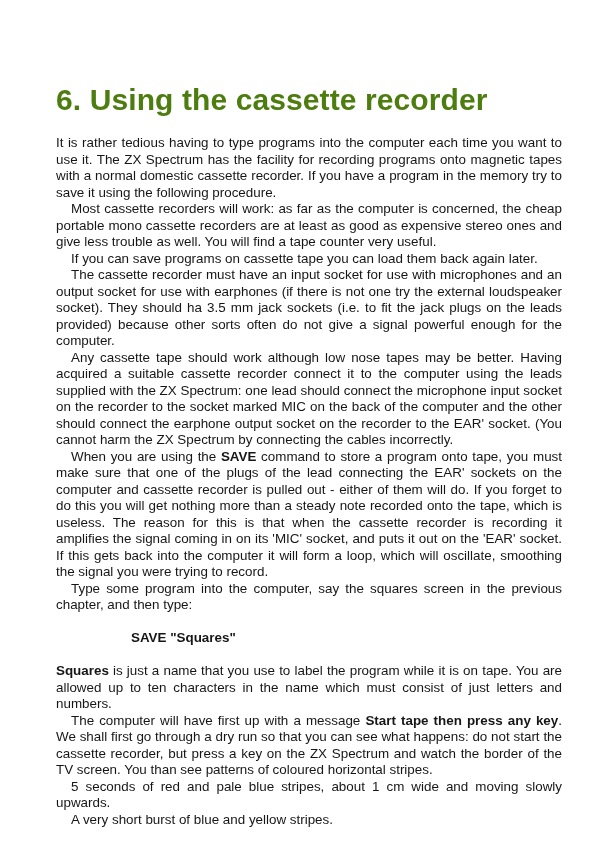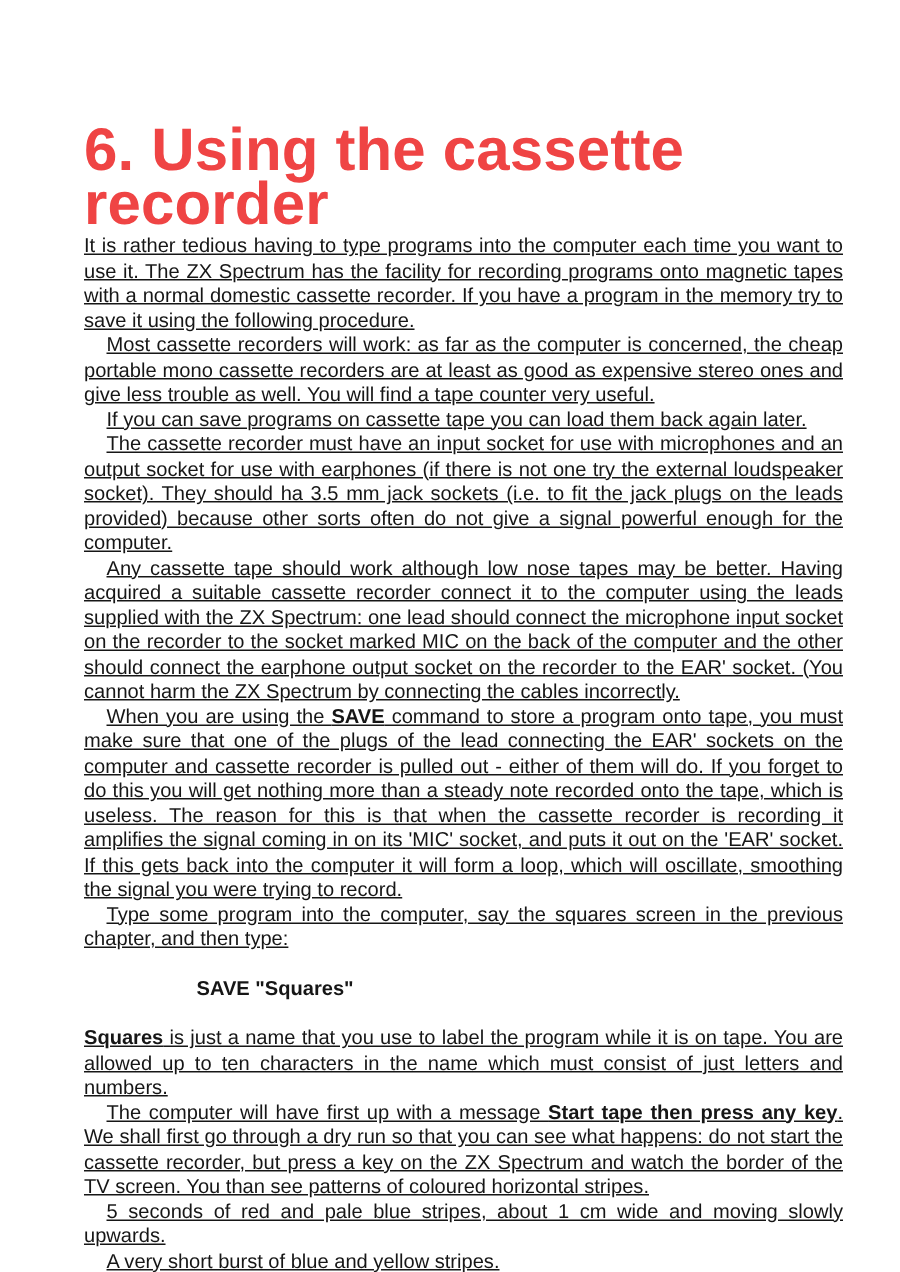--- a/index.html
+++ b/index.html
@@ -15,34 +15,33 @@
       font-family: "Liberation Sans", sans-serif;
       color: #161616;
     }
     .page {
       position: absolute;
       left: 56px;
       top: 82px;
       width: 506px;
     }
     h1 {
-      margin: 0 0 2px 0;
+      margin: 0 0 17px 0;
       font-family: "Liberation Sans", sans-serif;
       font-weight: bold;
-      font-size: 40px;
+      font-size: 30px;
       line-height: 36px;
-      color: #ef4444;
+      color: #4d7c0f;
       letter-spacing: 0.1px;
     }
     p {
       margin: 0;
       font-size: 13.4px;
       line-height: 16.5px;
       text-align: justify;
-      text-decoration: underline;
     }
     p.indent {
       text-indent: 15px;
     }
     p.last-line-left {
       text-align-last: left;
     }
     .code {
       font-weight: bold;
       font-size: 13.4px;

